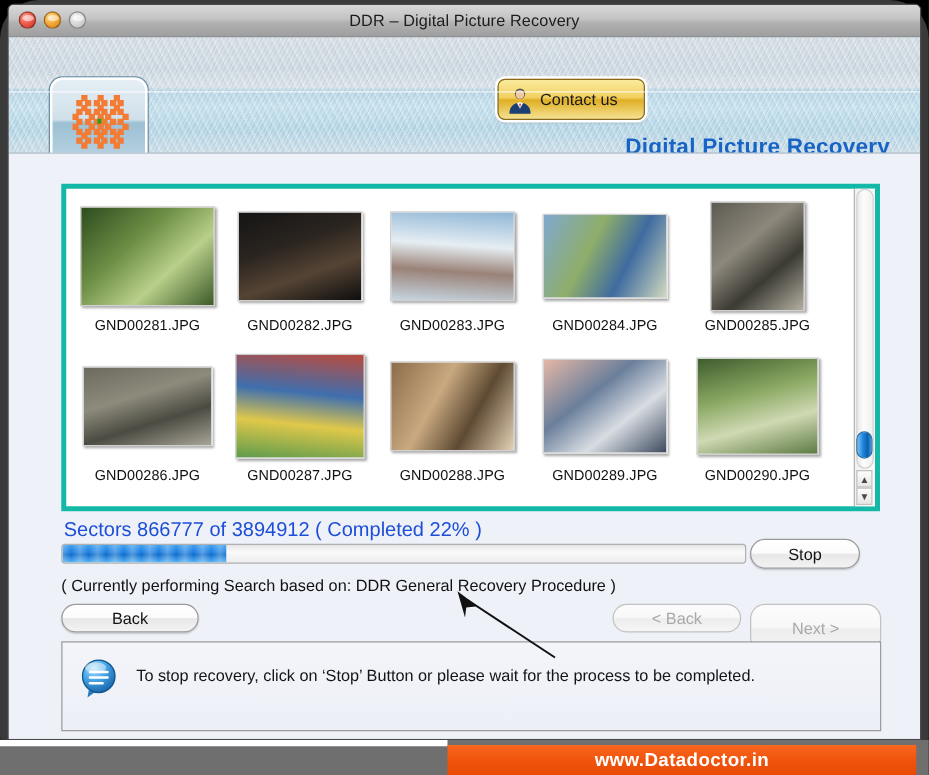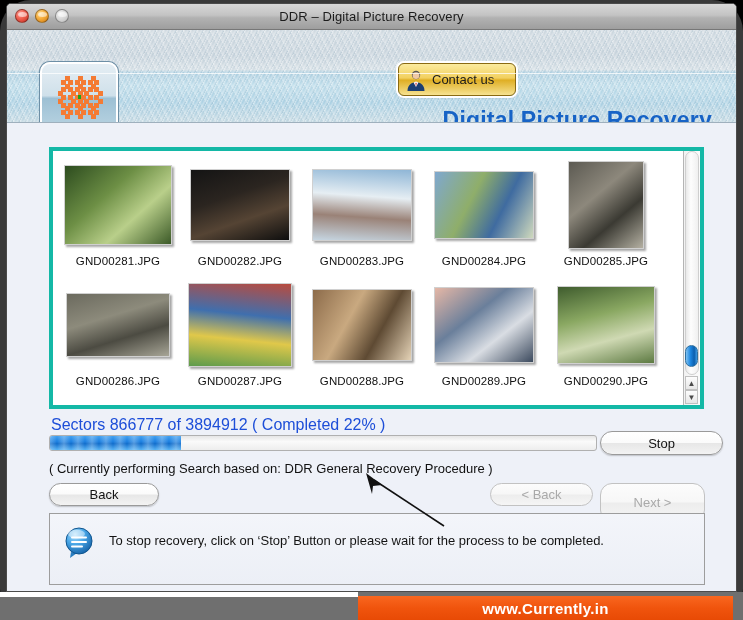--- a/index.html
+++ b/index.html
@@ -149,21 +149,21 @@
     font-weight: bold;
     letter-spacing: 4px;
     color: transparent;
     -webkit-text-stroke: 2px #f26522;
     font-family: "DejaVu Sans", sans-serif;
     line-height: 1;
   }
   .logo-sub {
     position: absolute;
     right: 24px; top: 77px;
-    font-size: 23px;
+    font-size: 18px;
     font-weight: bold;
     color: #1763c6;
     letter-spacing: 0.2px;
   }
 
   
   .body-area {
     position: relative;
     height: 470px;
     background: #eef1f8;
@@ -281,21 +281,21 @@
   }
   .progress-fill {
     height: 100%;
     background:
       repeating-linear-gradient(90deg, rgba(255,255,255,0.28) 0px, rgba(255,255,255,0.0) 7px, rgba(255,255,255,0.28) 14px),
       linear-gradient(to bottom, #3f9ff0 0%, #1b7fe0 40%, #0f6ccb 55%, #55b2f5 100%);
   }
   .stop-btn {
     position: absolute;
     left: 593px; top: 308px;
-    width: 123px; height: 24px;
+    width: 88px; height: 24px;
   }
 
   .current-op-text {
     position: absolute;
     left: 42px; top: 338px;
     font-size: 13px;
     color: #111;
   }
 
   
@@ -609,16 +609,16 @@
   <div class="annot-arrow">
     <svg width="110" height="62" viewBox="0 0 110 62">
       <line x1="92" y1="58" x2="22" y2="12" stroke="#111" stroke-width="1.6"></line>
       <path d="M14 5 L30 17 L21 18 L20 26 Z" fill="#111"></path>
     </svg>
   </div>
 
   <div class="footer-strip"></div>
   <div class="footer-white"></div>
   <div class="footer-banner">
-    <span class="footer-banner-text">www.Currently.in</span>
+    <span class="footer-banner-text">www.Datadoctor.in</span>
   </div>
 
 </div>
 
 </body></html>

